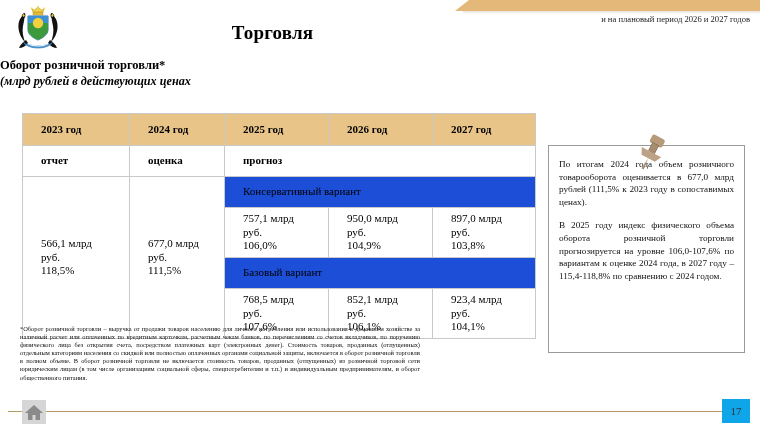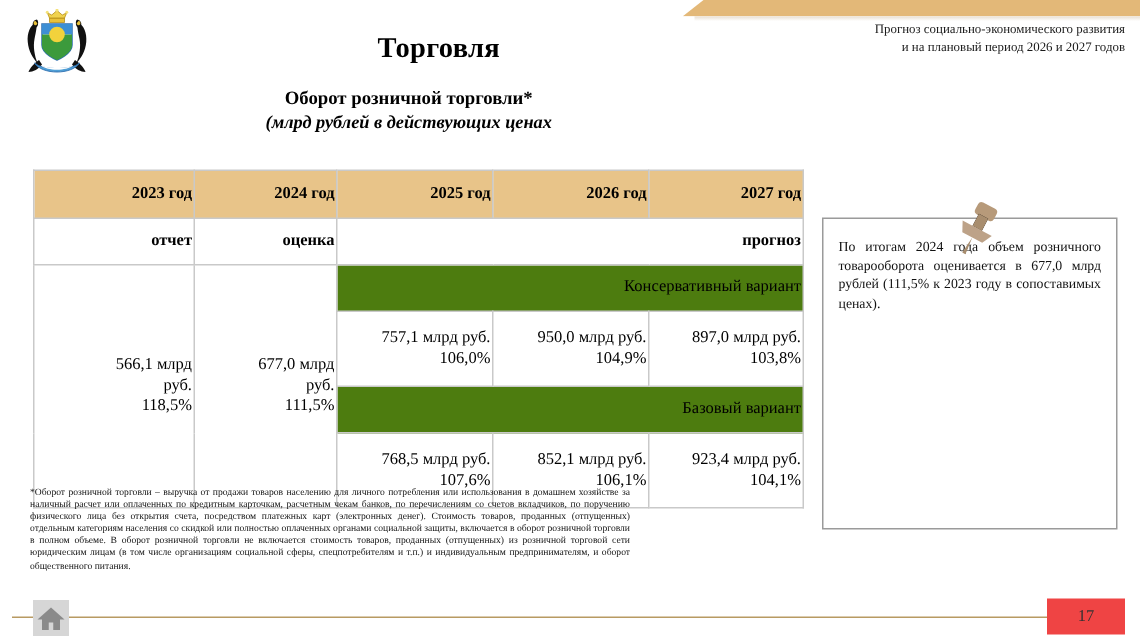--- a/index.html
+++ b/index.html
@@ -60,29 +60,28 @@
   
   .page-title {
     position: absolute;
     top: 22px;
     left: 0;
     width: 545px;
     text-align: center;
     font-size: 19px;
     font-weight: bold;
     letter-spacing: .2px;
-    margin-left: 20px;
   }
 
   .sub-block {
     position: absolute;
     top: 57px;
     left: 0;
     width: 545px;
-    text-align: center;
+    text-align: left;
   }
   .sub-line1 {
     font-size: 12.5px;
     font-weight: bold;
     line-height: 16px;
   }
   .sub-line2, .sub-line3 {
     font-size: 12.2px;
     font-weight: bold;
     font-style: italic;
@@ -96,41 +95,41 @@
     left: 22px;
     width: 513px;
   }
   table.main {
     border-collapse: collapse;
     width: 513px;
     table-layout: fixed;
   }
   table.main td {
     border: 1px solid #c9c9c9;
-    text-align: right;
+    text-align: left;
     vertical-align: middle;
     font-size: 11px;
     line-height: 13.5px;
-    padding: 2px 1px;
+    padding: 2px 18px;
   }
   td.hdr {
     background: #e8c489;
     font-weight: bold;
     font-size: 11.5px;
     height: 27px;
   }
   td.sub-hdr {
     background: #ffffff;
     font-weight: bold;
     font-size: 11.5px;
     height: 26px;
     margin-left: 16px;
   }
   td.variant {
-    background: #4d7c0f;
+    background: #1d4ed8;
     font-size: 11.3px;
     height: 26px;
     font-weight: normal;
   }
   td.bigval {
     height: 130px;
     font-size: 11.5px;
     line-height: 14.5px;
   }
   td.dataval {
@@ -196,23 +195,23 @@
     top: 400px;
     width: 24px;
     height: 24px;
     background: #d6d6d6;
     z-index: 4;
   }
   .page-num {
     position: absolute;
     right: 10px;
     top: 399px;
-    width: 52px;
+    width: 28px;
     height: 24px;
-    background: #ef4444;
+    background: #0ea5e9;
     font-size: 11px;
     color: #333;
     display: flex;
     align-items: center;
     justify-content: center;
   }
 </style>
 </head>
 <body>
 
@@ -248,21 +247,20 @@
       <path d="M40 34 C43 36 46 39 47 42 C44 42 40 40 38 37 Z"></path>
     </g>
     <path d="M42.5 7.8 C43.8 8.3 44 9.8 43 10.6 C42.2 11.2 41.2 10.5 41.1 9.5" fill="#e8c13a"></path>
 
     <path d="M13 36 C18 41 38 41 43 36 C38 44 18 44 13 36 Z" fill="#4f9fd6" stroke="#2f6fb0" stroke-width=".6"></path>
     <path d="M17 37.5 C22 40 34 40 39 37.5 C34 41.5 22 41.5 17 37.5 Z" fill="#ffffff"></path>
   </svg>
 </div>
 
 <div class="doc-subtitle">
-  <div>Прогноз социально-экономического развития</div>
   <div>и на плановый период 2026 и 2027 годов</div>
 </div>
 
 <div class="page-title">Торговля</div>
 
 <div class="sub-block">
   <div class="sub-line1">Оборот розничной торговли*</div>
   <div class="sub-line2">(млрд рублей в действующих ценах</div>
 </div>
 
@@ -345,20 +343,21 @@
       <rect x="17.5" y="10" width="7" height="9" fill="#a6itemp"></rect>
       <rect x="17.5" y="10" width="7" height="9" fill="#a88d6e"></rect>
       <path d="M10 19 L32 19 L28.5 26 L13.5 26 Z" fill="#bda288"></path>
       <path d="M21 26 L22.2 38 L19.8 38 Z" fill="#a88d6e"></path>
     </g>
   </svg>
 </div>
 
 <div class="callout">
   <p>По итогам 2024 года объем розничного товарооборота оценивается в 677,0 млрд рублей (111,5% к 2023 году в сопоставимых ценах).</p>
+  <p>В 2025 году индекс физического объема оборота розничной торговли прогнозируется на уровне 106,0-107,6% по вариантам к оценке 2024 года, в 2027 году – 115,4-118,8% по сравнению с 2024 годом.</p>
 </div>
 
 <div class="bottom-rule"></div>
 <div class="home-btn">
   <svg viewBox="0 0 24 24" width="24" height="24">
     <path d="M12 5 L21 13 L3 13 Z" fill="#8a8a8a"></path>
     <rect x="6" y="12.5" width="12" height="7.5" fill="#8a8a8a"></rect>
     <rect x="10.5" y="15" width="3" height="5" fill="#d6d6d6"></rect>
   </svg>
 </div>

